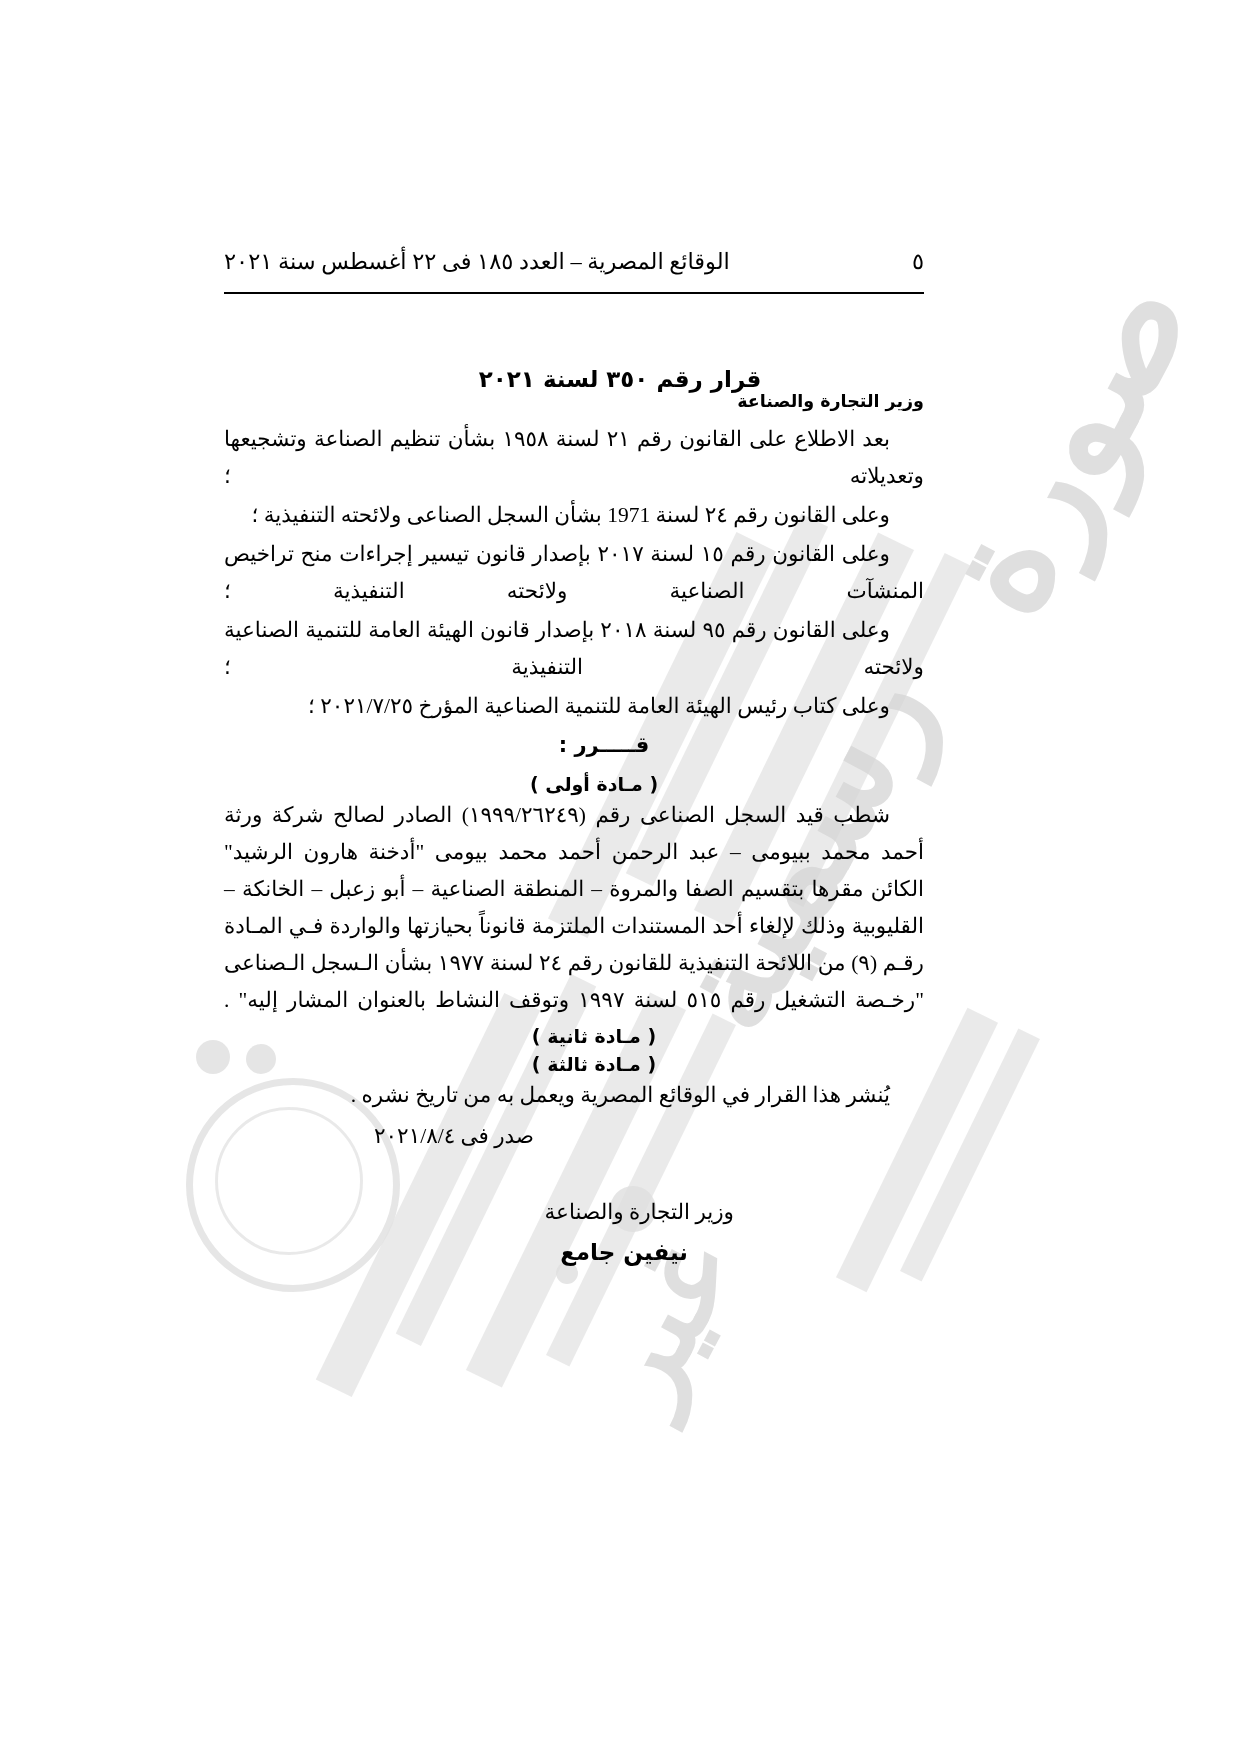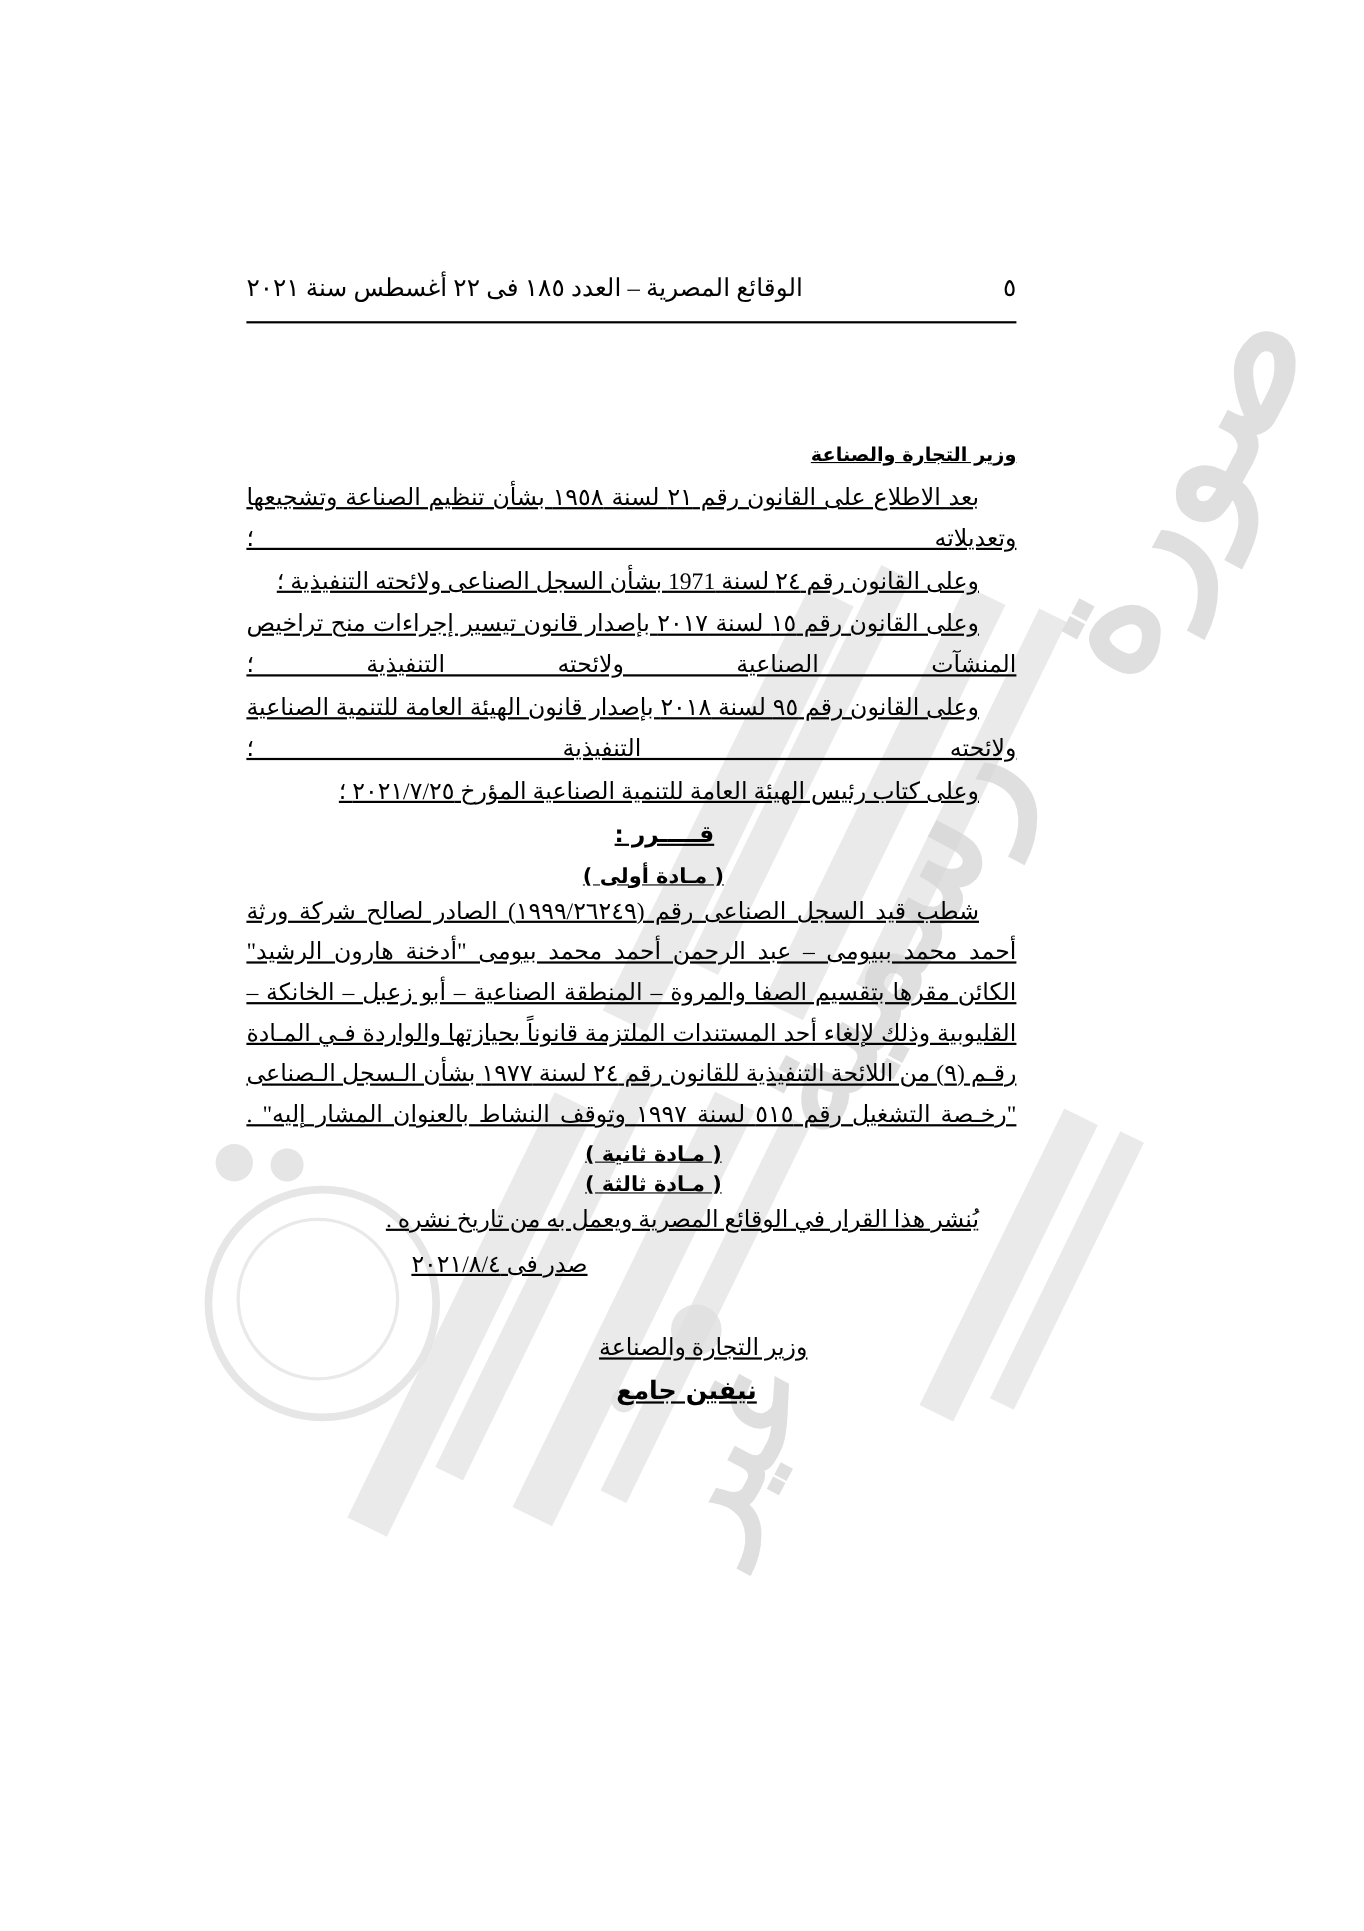--- a/index.html
+++ b/index.html
@@ -106,24 +106,23 @@
     left: 0;
     width: 1240px;
     text-align: center;
     font-family: "DejaVu Sans", sans-serif;
     font-weight: bold;
     font-size: 23px;
   }
 
   .body-col {
     position: absolute;
-    top: 404px;
+    top: 391px;
     right: 316px;
     width: 700px;
-    text-decoration: underline;
   }
 
   .signer-line {
     font-family: "DejaVu Sans", sans-serif;
     font-weight: bold;
     font-size: 17.5px;
     text-align: right;
     margin: 0 0 10px 0;
   }
 
@@ -212,20 +211,21 @@
 
 <div class="page">
 
   <div class="running-head">
     <span class="head-title">الوقائع المصرية – العدد ١٨٥ فى ٢٢ أغسطس سنة ٢٠٢١</span>
     <span class="page-no">٥</span>
   </div>
 
   <div class="rule"></div>
 
+  <div class="doc-subtitle">قرار رقم ٣٥٠ لسنة ٢٠٢١</div>
 
   <div class="body-col">
 
     <div class="signer-line">وزير التجارة والصناعة</div>
 
     <p class="para justify-full">بعد الاطلاع على القانون رقم ٢١ لسنة ١٩٥٨ بشأن تنظيم الصناعة وتشجيعها وتعديلاته ؛</p>
     <p class="para">وعلى القانون رقم ٢٤ لسنة 1971 بشأن السجل الصناعى ولائحته التنفيذية ؛</p>
     <p class="para justify-full">وعلى القانون رقم ١٥ لسنة ٢٠١٧ بإصدار قانون تيسير إجراءات منح تراخيص المنشآت الصناعية ولائحته التنفيذية ؛</p>
     <p class="para justify-full">وعلى القانون رقم ٩٥ لسنة ٢٠١٨ بإصدار قانون الهيئة العامة للتنمية الصناعية ولائحته التنفيذية ؛</p>
     <p class="para">وعلى كتاب رئيس الهيئة العامة للتنمية الصناعية المؤرخ ٢٠٢١/٧/٢٥ ؛</p>

